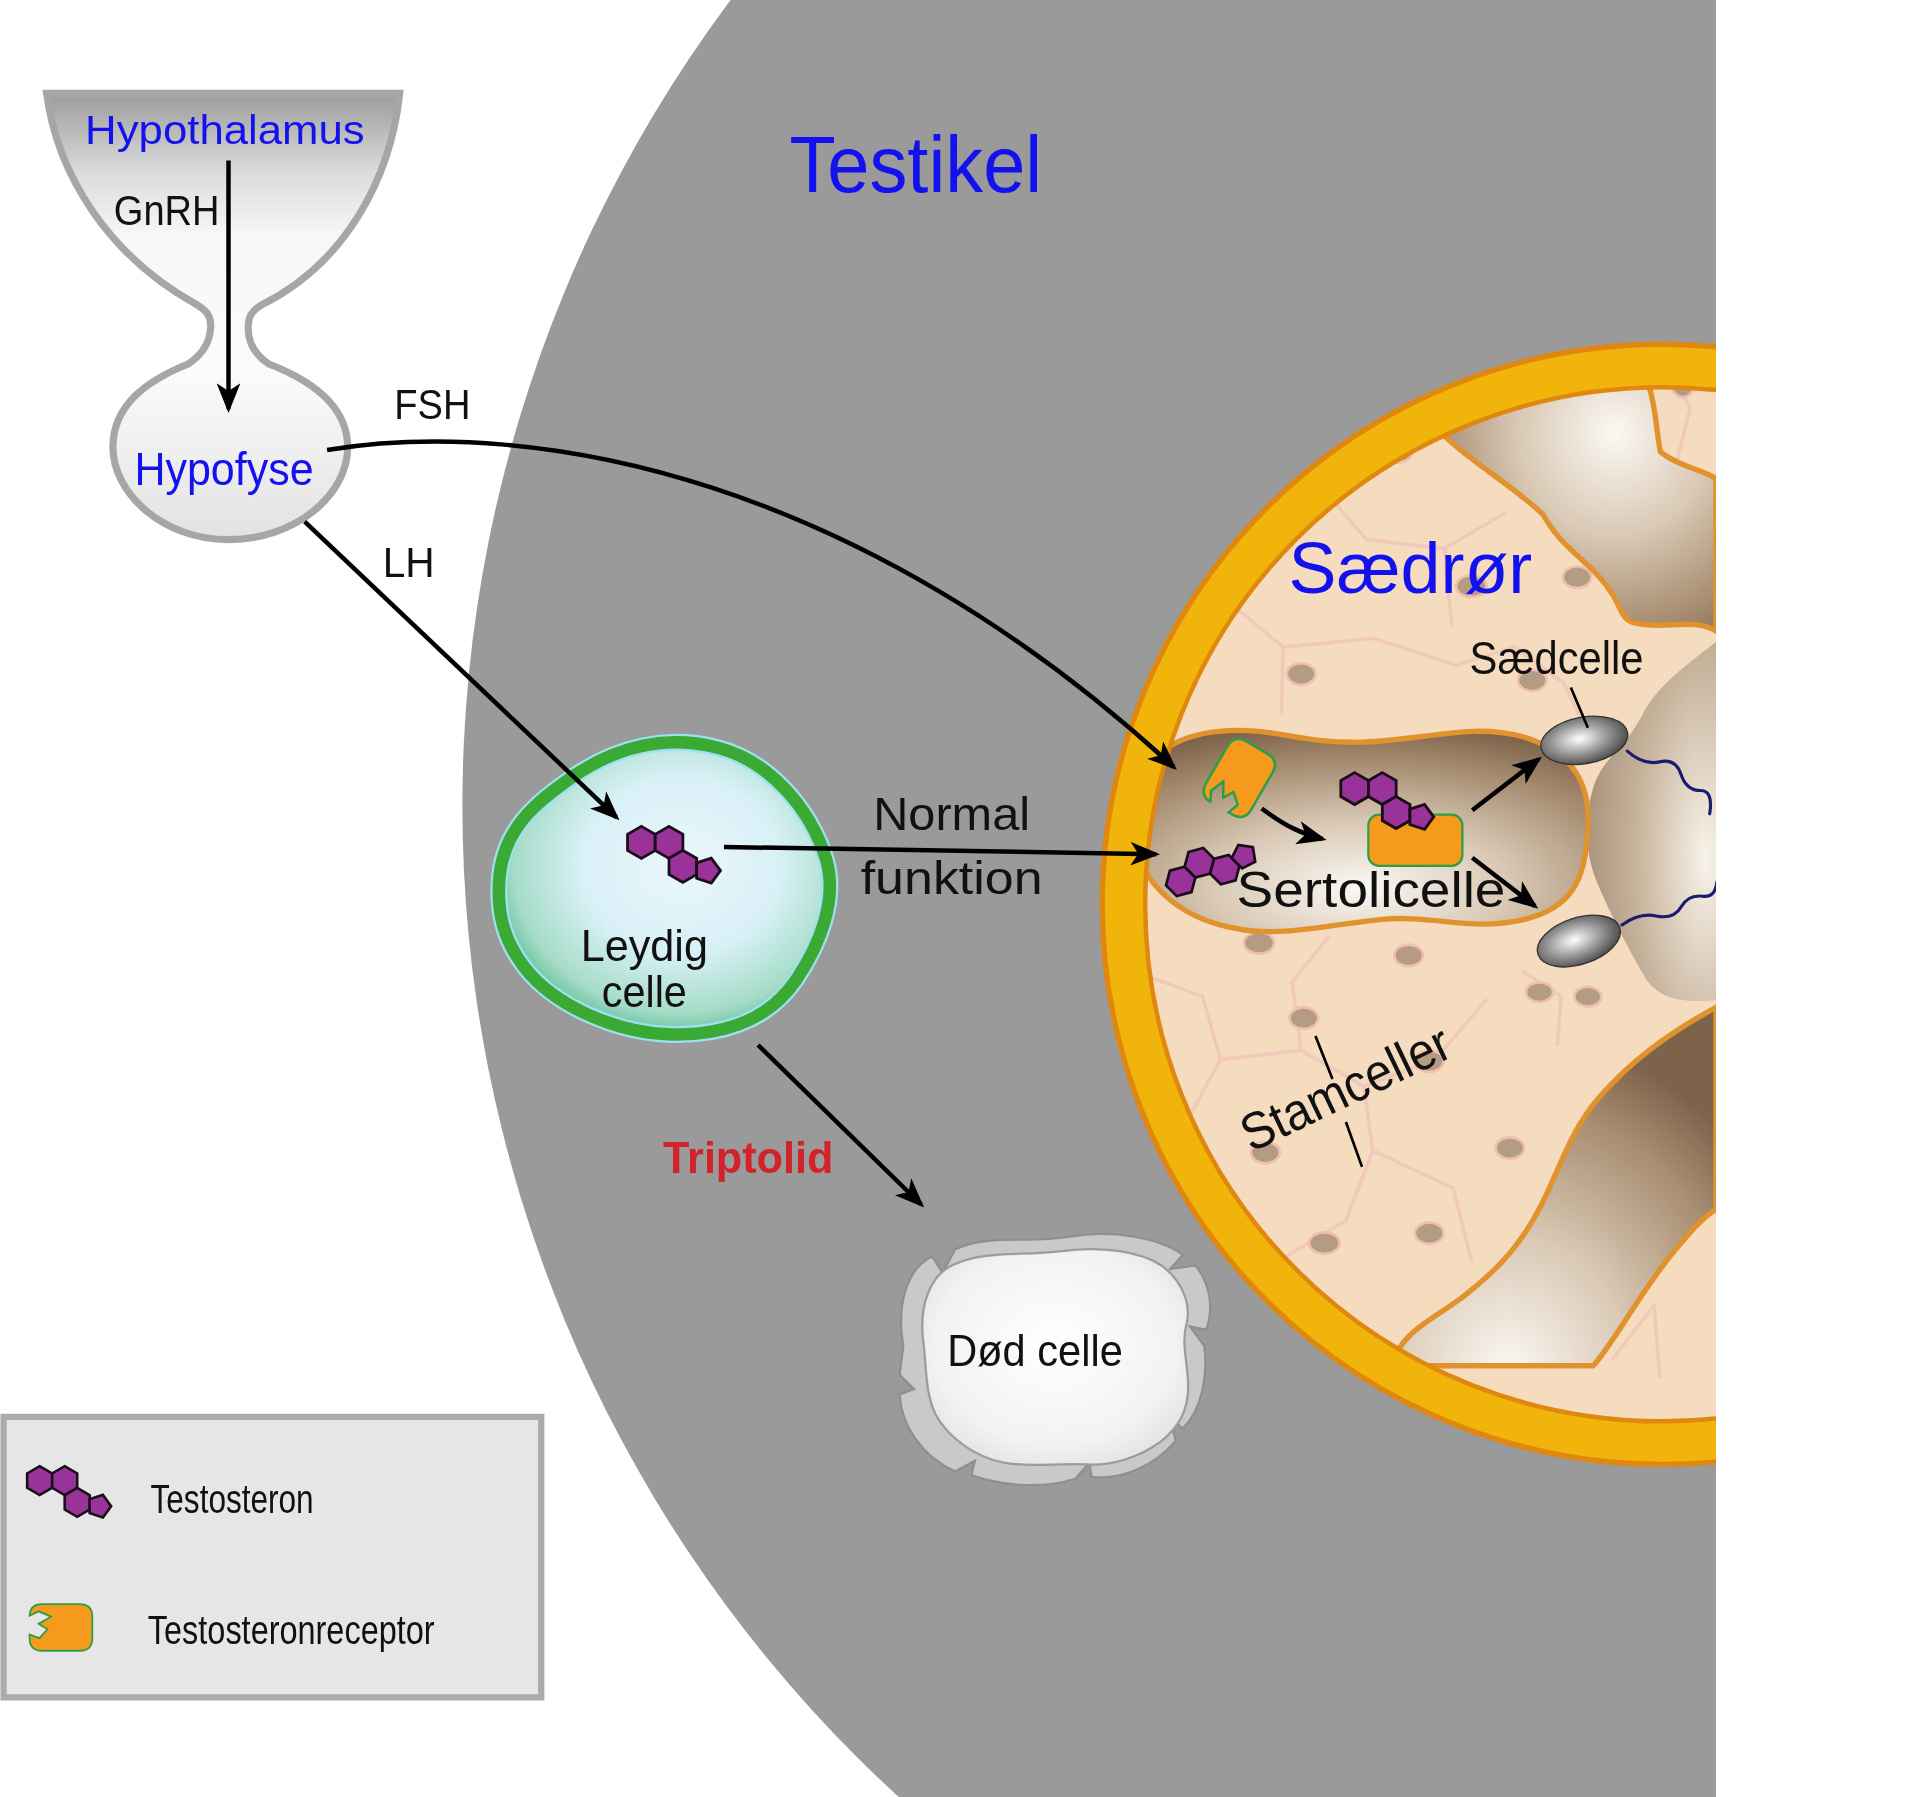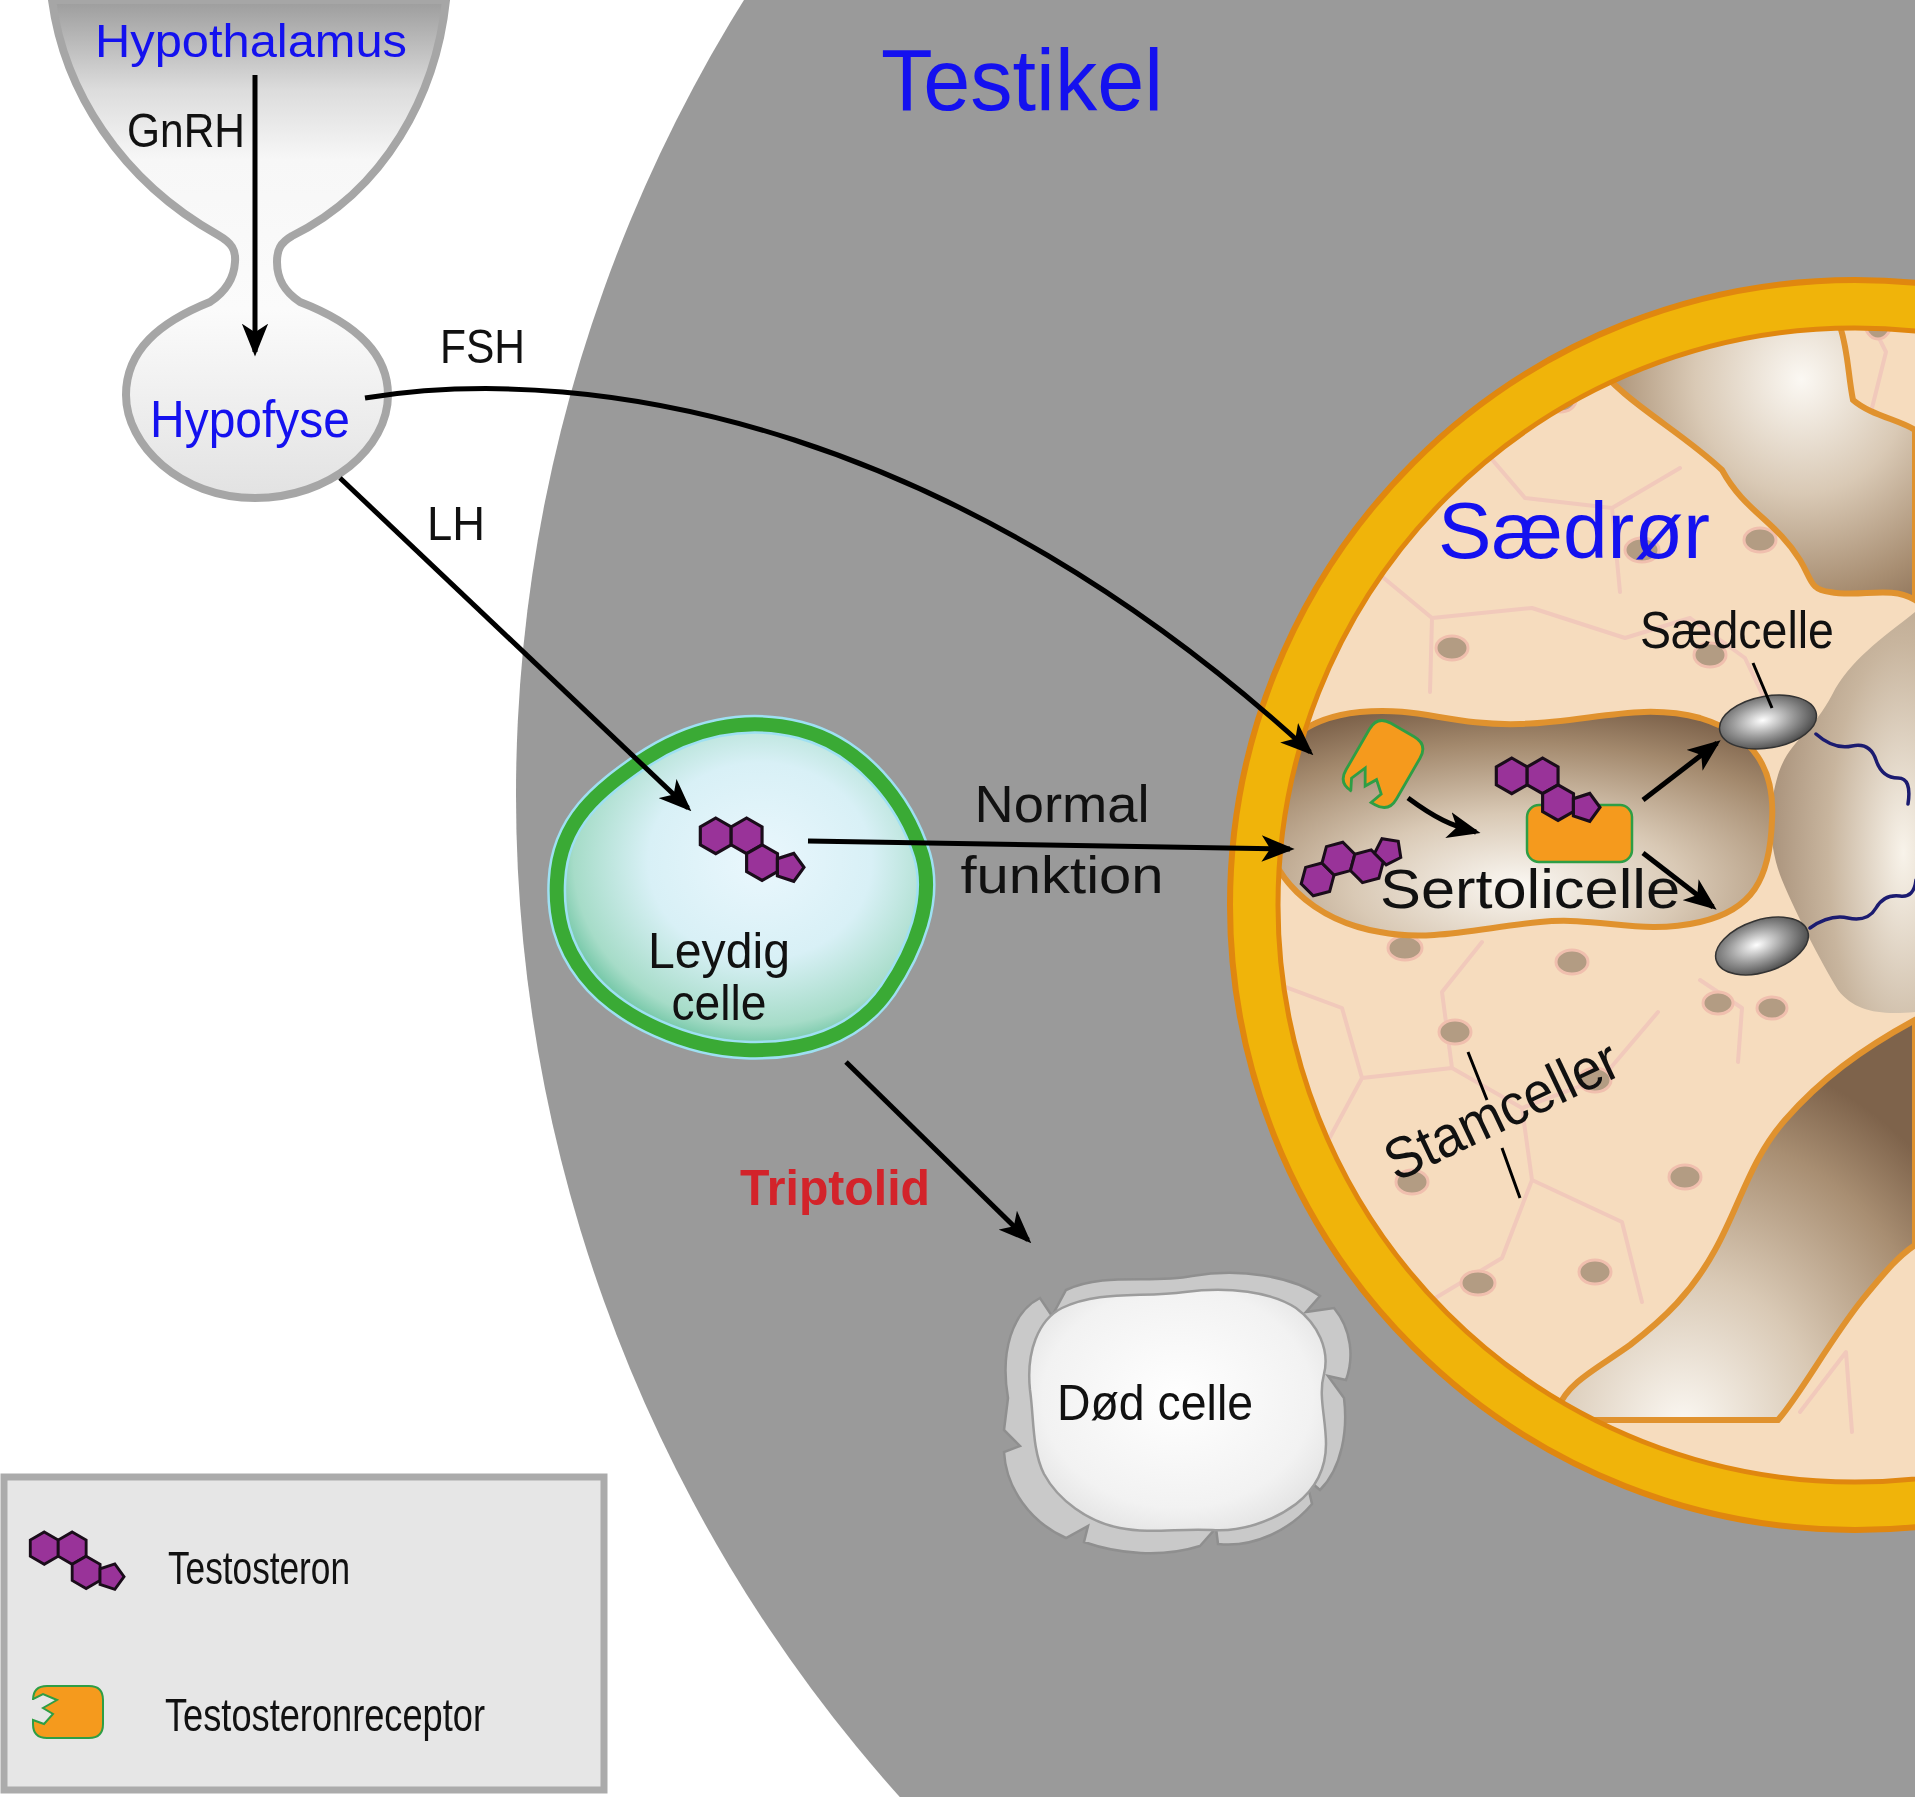--- a/index.html
+++ b/index.html
@@ -1,16 +1,16 @@
 <!DOCTYPE html>
 <html><head>
 <meta charset="utf-8">
 <style>
   html,body{margin:0;padding:0;background:#fff;}
-  .stage{width:1915px;height:1797px;position:relative;overflow:hidden;background:#fff;}
+  .stage{width:1716px;height:1797px;position:relative;overflow:hidden;background:#fff;}
   svg{display:block;width:100%;height:100%;}
   text{font-family:"Liberation Sans","DejaVu Sans",sans-serif;}
   .lbl-black{fill:#111;}
   .testo path{fill:#993399;stroke:#1a0d1a;stroke-width:3;}
   .mesh{stroke:#f1c9bb;stroke-width:4;fill:none;stroke-linejoin:round;stroke-linecap:round;}
   .nuc{fill:#b39c83;stroke:#f0bfae;stroke-width:3;}
   .arrow{stroke:#000;stroke-width:5;fill:none;}
   .thinline{stroke:#000;stroke-width:3;fill:none;}
   .tail{stroke:#1b1b70;stroke-width:3.5;fill:none;stroke-linecap:round;}
 </style>

